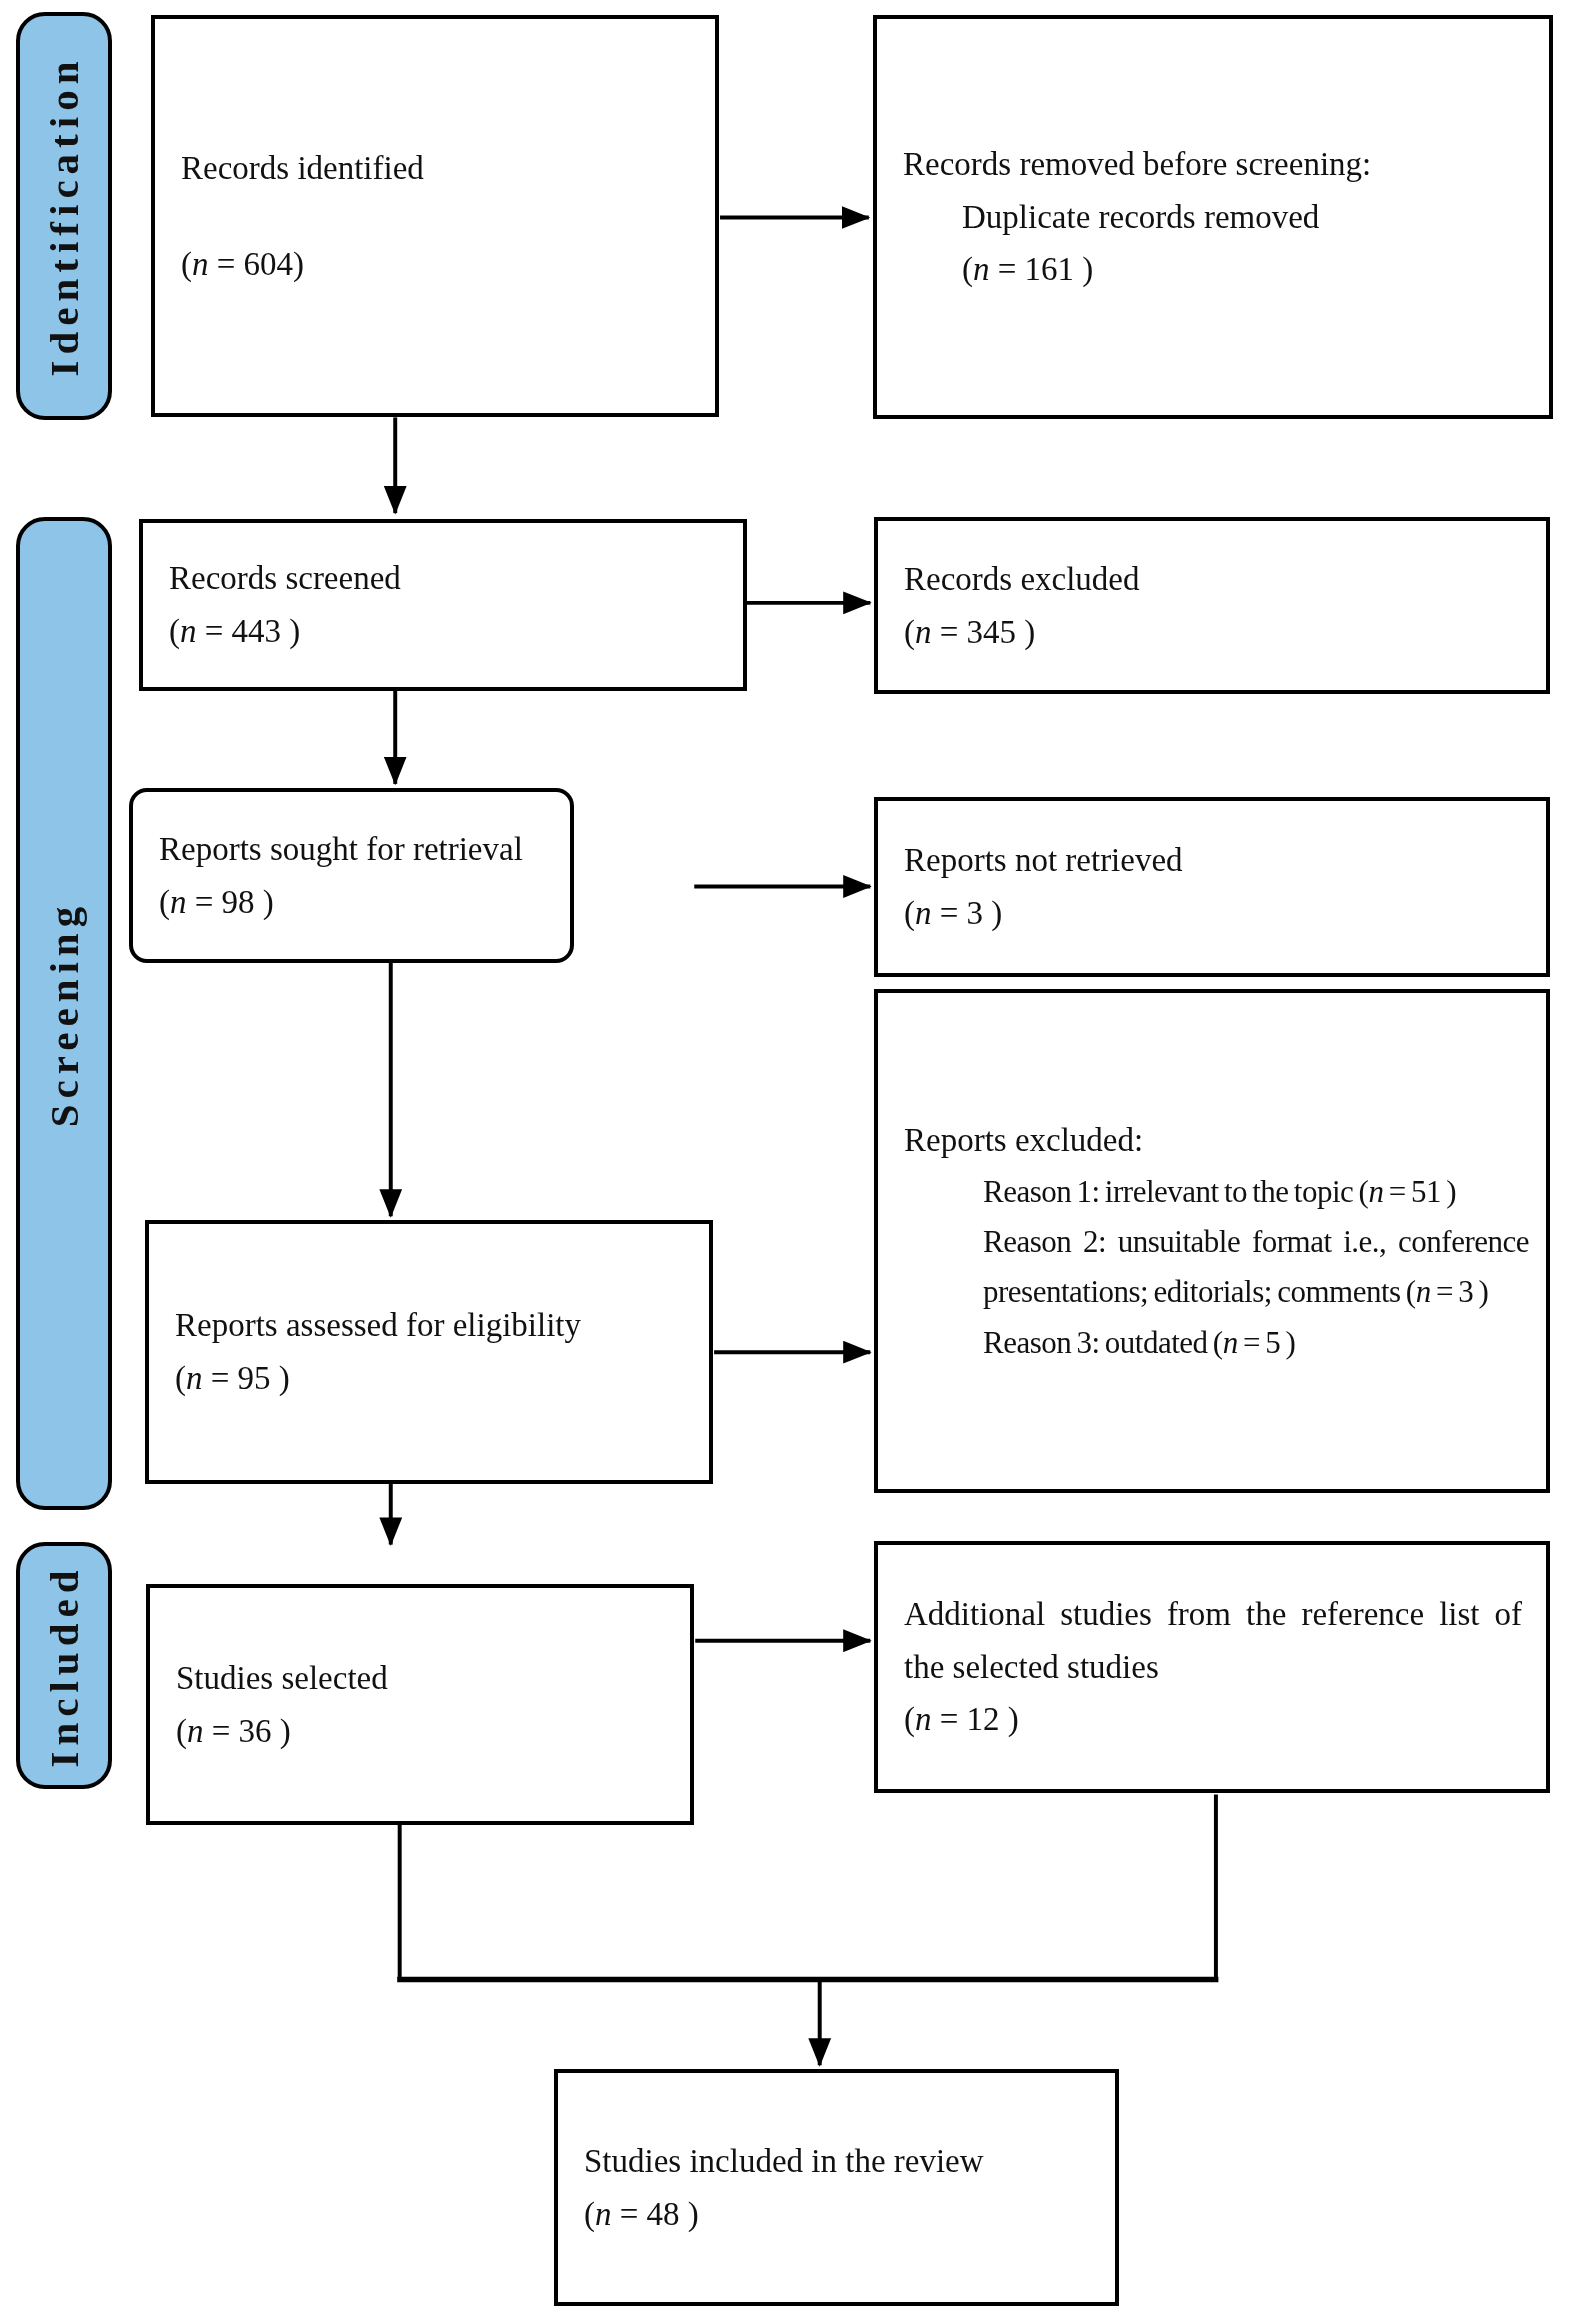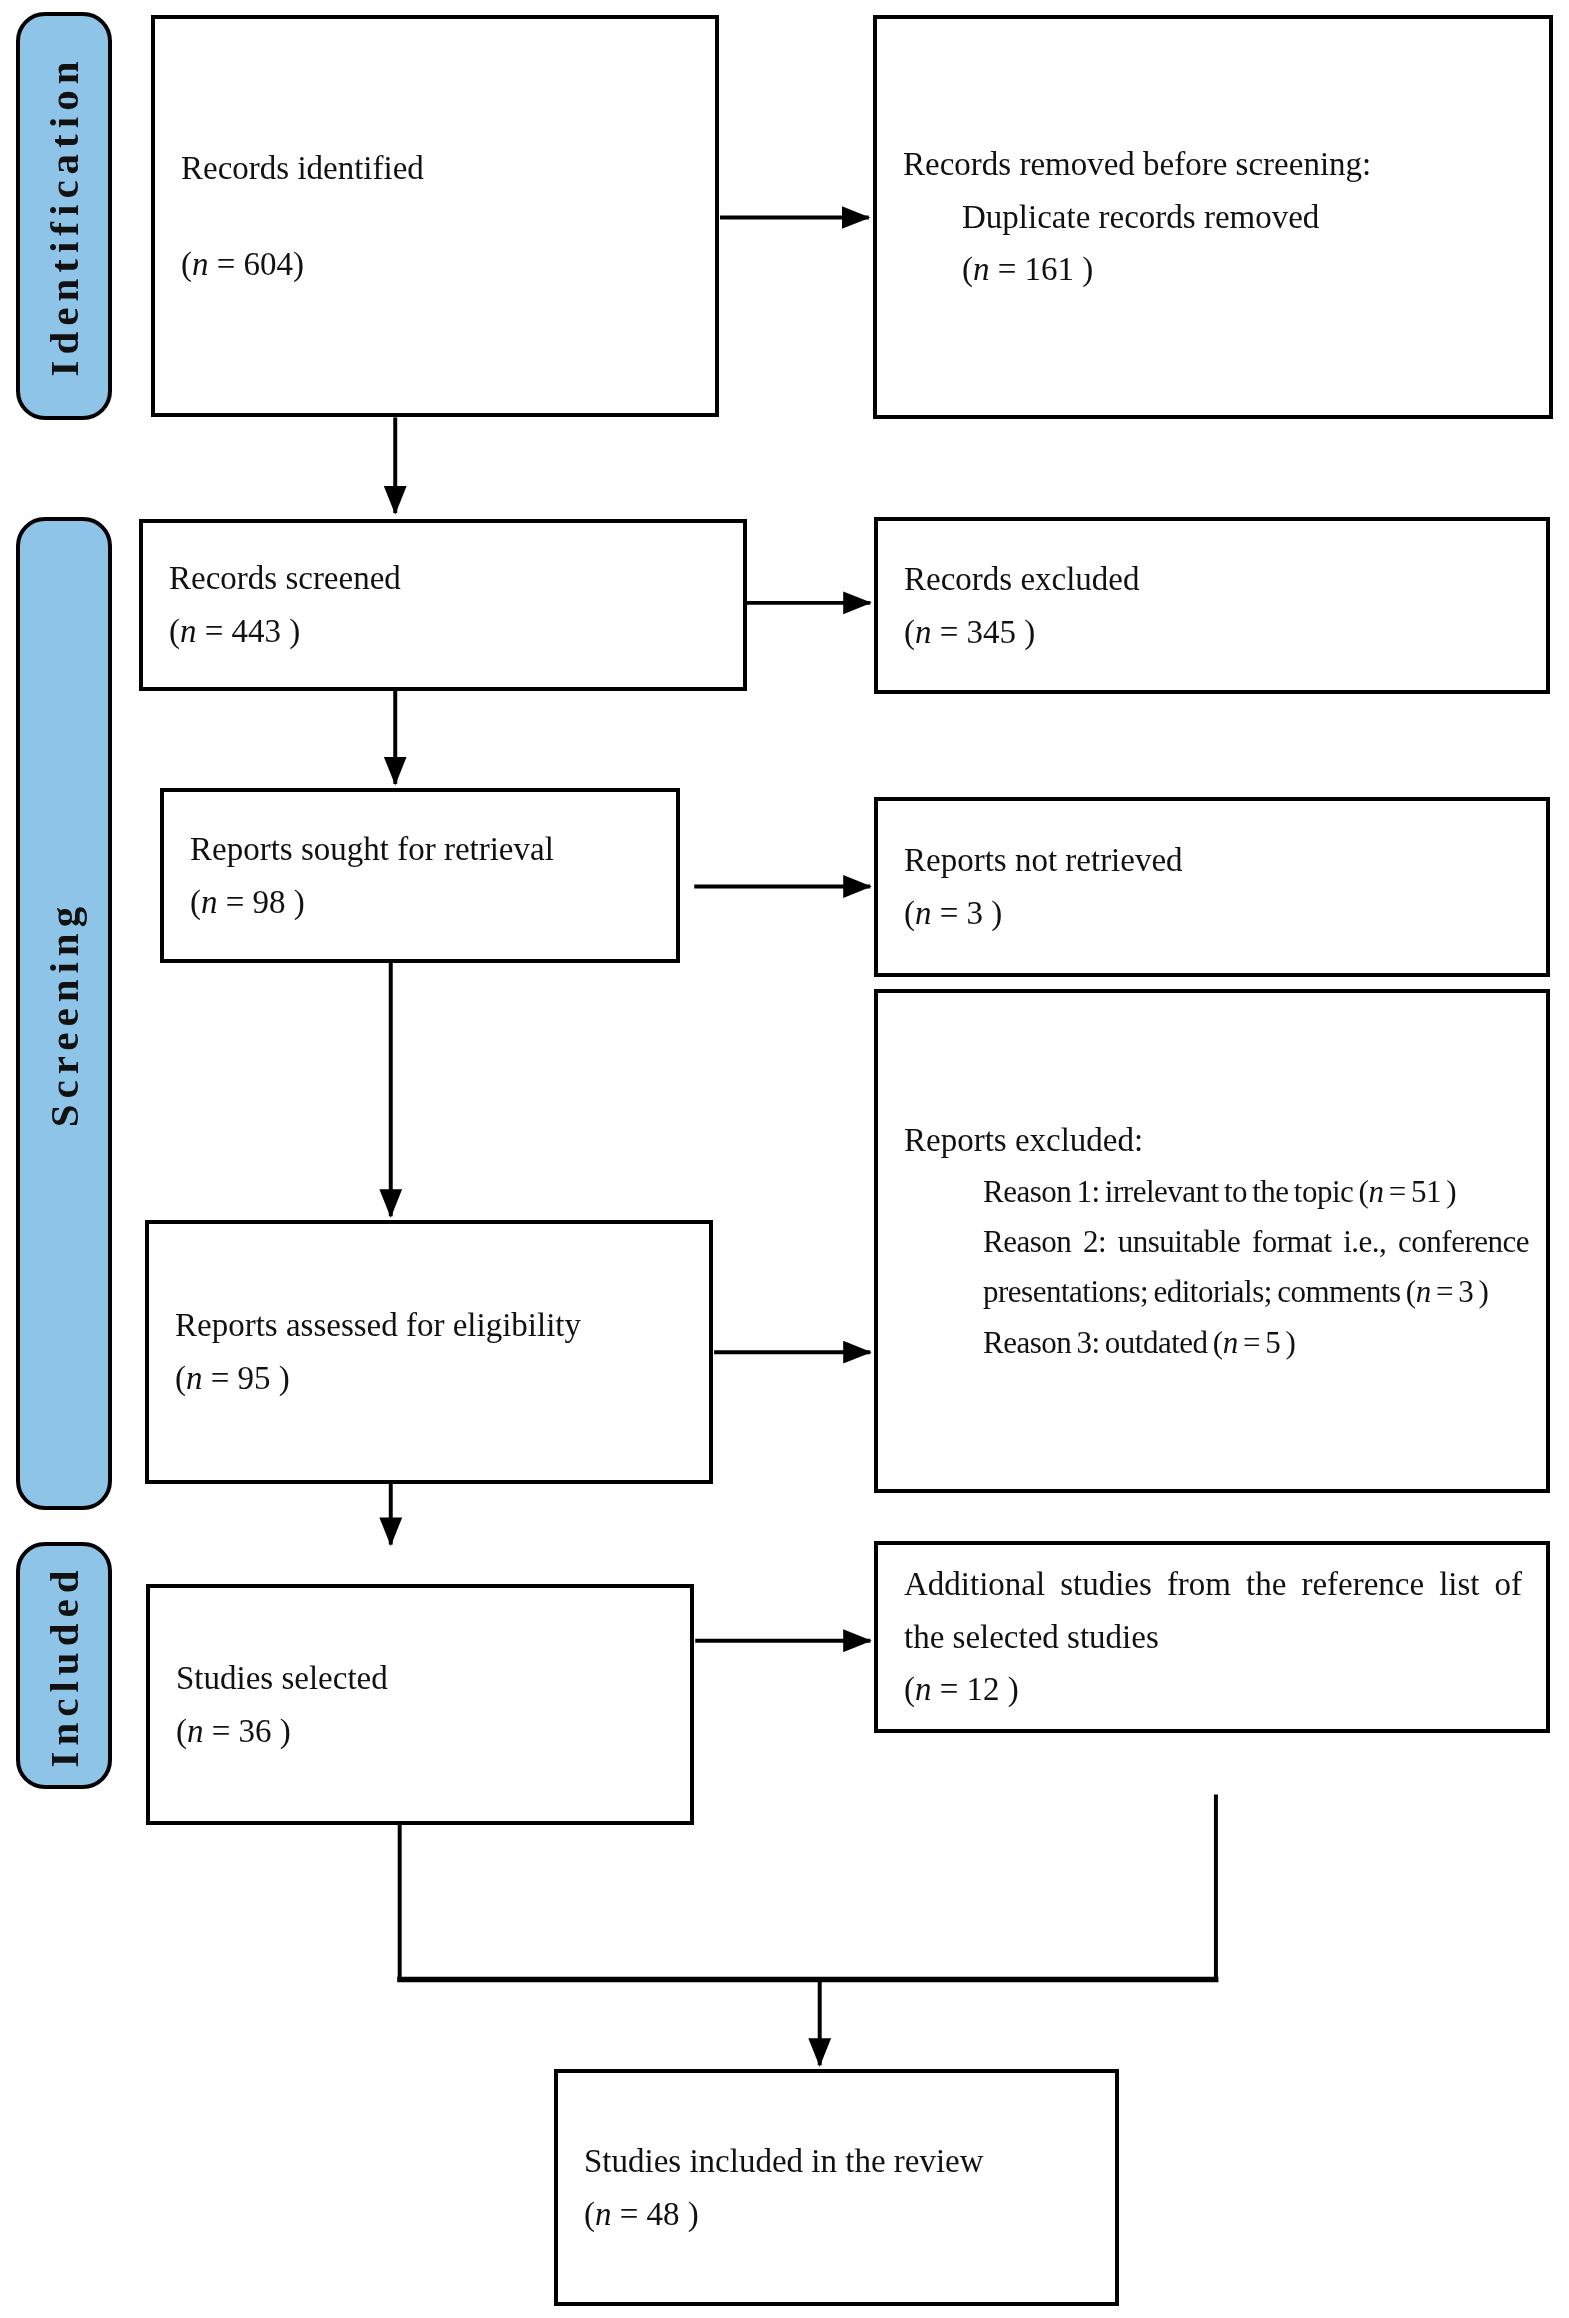--- a/index.html
+++ b/index.html
@@ -55,26 +55,26 @@
     white-space:normal;
     font-size:31px;line-height:1.62;
     letter-spacing:-0.5px;word-spacing:-2px;
   }
   .it{font-style:italic;}
 
   #box-records-identified{left:151px;top:15px;width:568px;height:402px;gap:43px;}
   #box-records-removed{left:873px;top:15px;width:680px;height:404px;}
   #box-records-screened{left:139px;top:519px;width:608px;height:172px;}
   #box-records-excluded{left:874px;top:517px;width:676px;height:177px;}
-  #box-reports-sought{left:160px;top:788px;width:520px;height:175px;}
+  #box-reports-sought{left:129px;top:788px;width:445px;height:175px;border-radius:18px;}
   #box-reports-not-retrieved{left:874px;top:797px;width:676px;height:180px;}
   #box-reports-assessed{left:145px;top:1220px;width:568px;height:264px;}
   #box-reports-excluded{left:874px;top:989px;width:676px;height:504px;padding-right:17px;}
   #box-studies-selected{left:146px;top:1548px;width:548px;height:241px;margin-top:36px;}
-  #box-additional-studies{left:874px;top:1541px;width:676px;height:192px;padding-right:24px;}
+  #box-additional-studies{left:874px;top:1541px;width:676px;height:252px;padding-right:24px;}
   #box-studies-included{left:554px;top:2069px;width:565px;height:237px;}
 
   
   #arrows{position:absolute;left:0;top:0;pointer-events:none;}
   #arrows line{stroke:var(--box-border);stroke-width:8;}
   #arrows line.thick{stroke-width:11;}
 </style>
 </head>
 <body>
 

